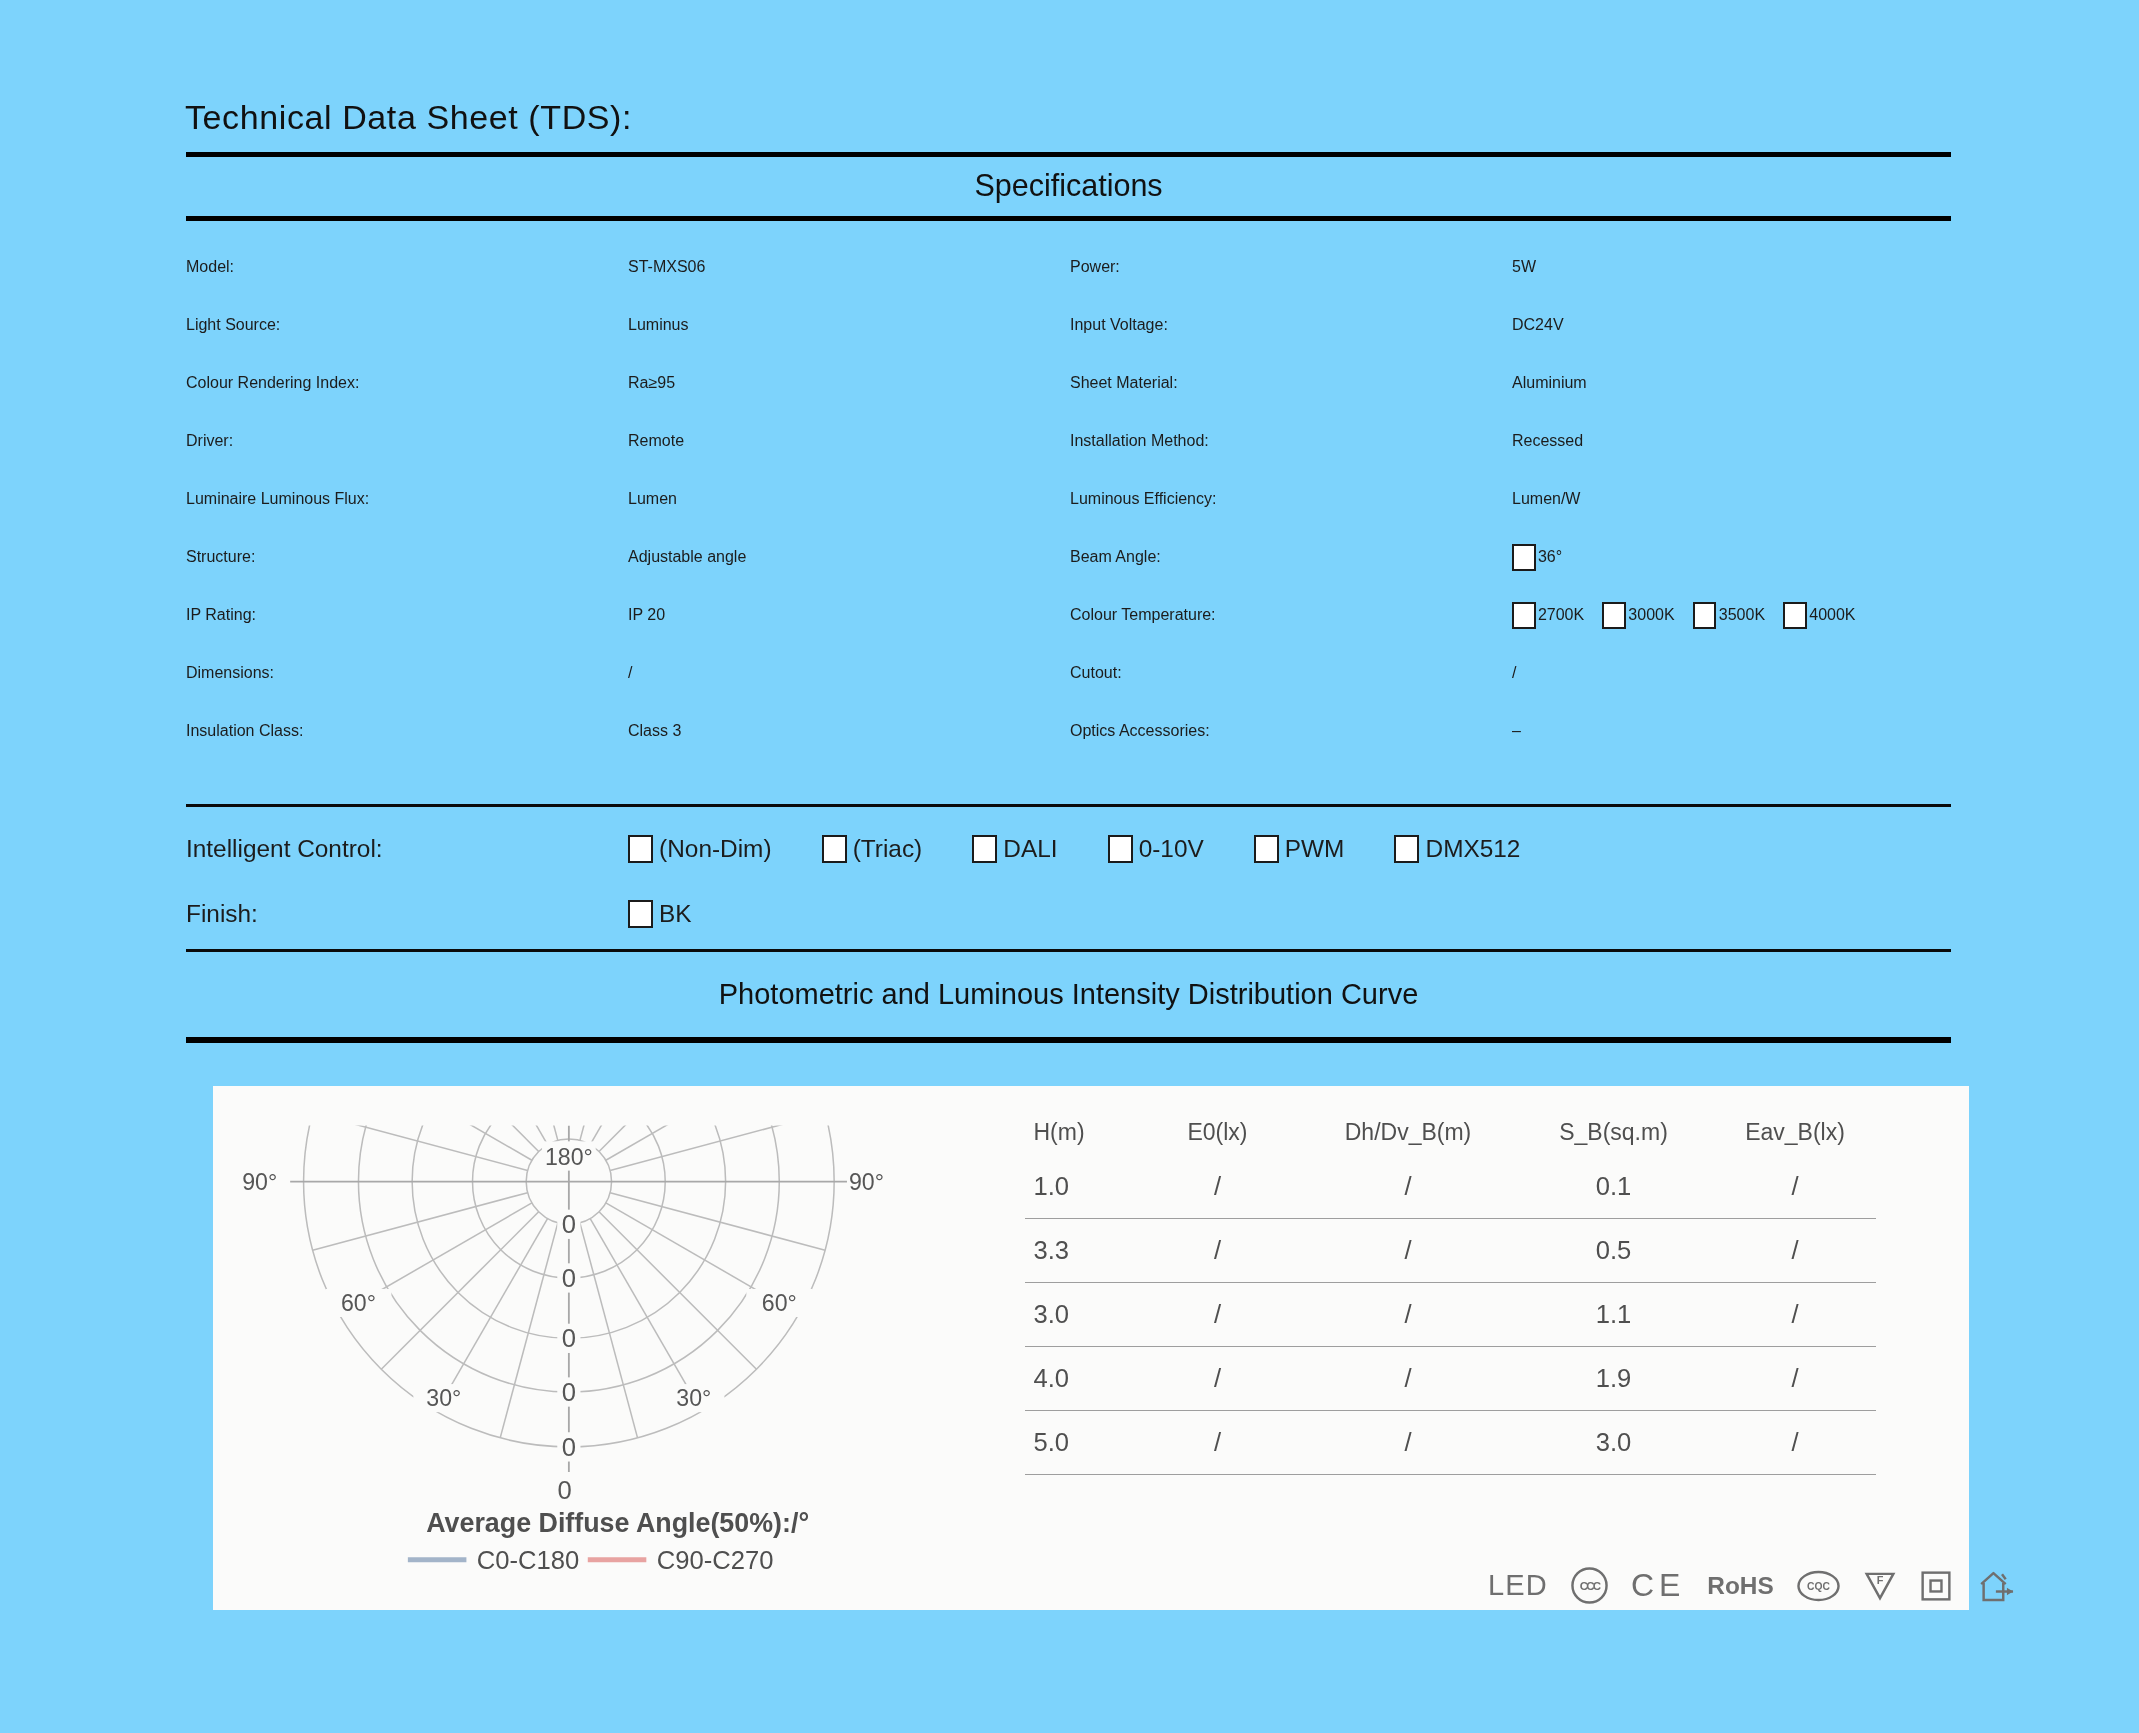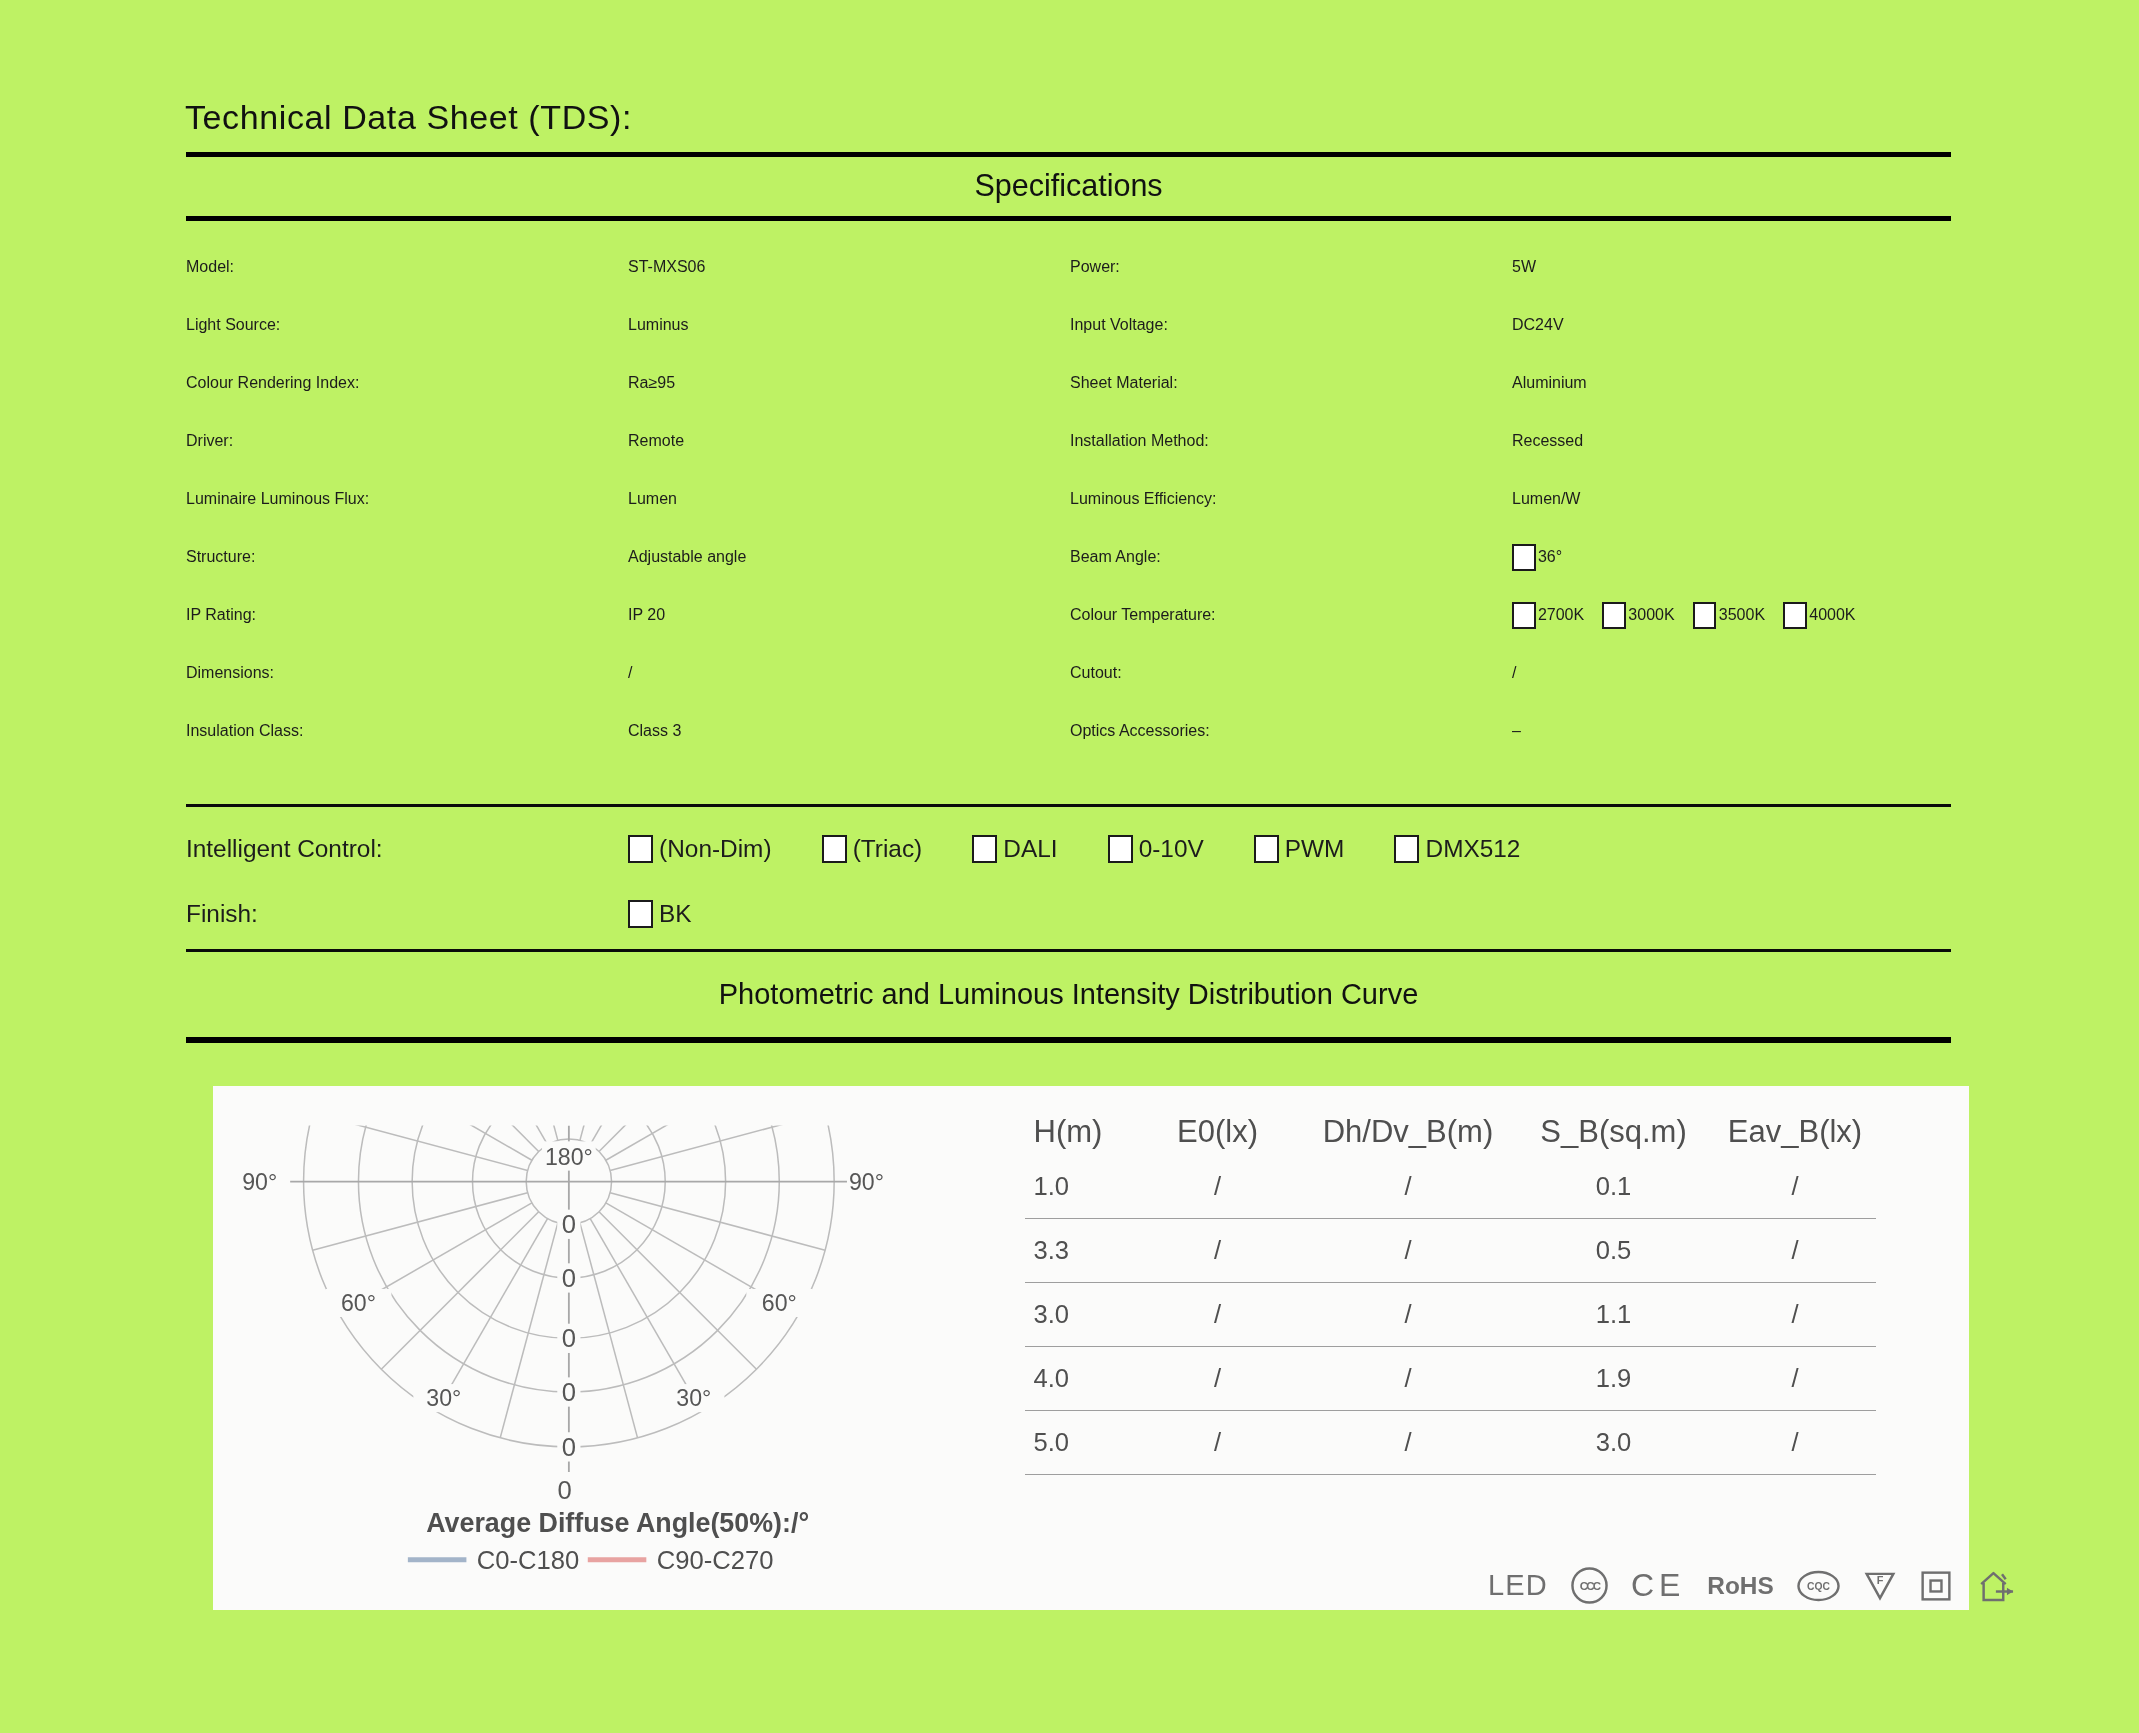--- a/index.html
+++ b/index.html
@@ -1,17 +1,17 @@
 <!DOCTYPE html>
 <html style="font-size:9.8px"><head>
 <meta charset="utf-8">
 <style>
   html,body{margin:0;padding:0;background:#ffffff;}
   .page{
-    position:relative;width:2140px;height:1733px;background:#bef264;
+    position:relative;width:2140px;height:1733px;background:#7dd3fc;
     font-family:"Liberation Sans","DejaVu Sans",sans-serif;color:#1c1c1c;overflow:hidden;
   }
   .abs{position:absolute;}
   .page-title{left:185px;top:98px;font-size:34px;letter-spacing:0.6px;color:#111;}
   .rule{left:186px;width:1765px;background:#000;}
   .rule-thick{height:4.9px;}
   .rule-med{height:3px;background:#0a0a0a;}
   .center-head{left:186px;width:1765px;text-align:center;color:#111;}
   .spec-head{top:168px;font-size:30.5px;}
   .photo-head{top:978px;font-size:29px;}
@@ -26,21 +26,21 @@
   .opt{display:inline-flex;align-items:center;}
   .opt .cb{margin-right:6.1px;}
   .opt.tight .cb{margin-right:2.4px;}
   .ct-group{display:flex;align-items:center;gap:18.3px;}
   .ic-row{display:flex;align-items:center;height:58px;font-size:24.4px;}
   .ic-opts{display:flex;align-items:flex-end;gap:50px;}
   .fin-row{display:flex;align-items:center;height:58px;font-size:24.4px;}
   .figure-bg{left:213px;top:1086px;width:1756px;height:524px;background:#fbfbfa;}
   
   .ph-table{left:1025px;top:1109px;width:851px;color:#4f4f4f;}
-  .ph-hrow{display:flex;height:46px;align-items:center;font-size:31px;}
+  .ph-hrow{display:flex;height:46px;align-items:center;font-size:23px;}
   .ph-row{display:flex;height:63px;align-items:center;font-size:25.6px;border-bottom:1.8px solid #9e9e9e;}
   .ph-c0{width:107px;flex:none;padding-left:8.5px;box-sizing:border-box;text-align:left;}
   .ph-c1{width:171px;flex:none;text-align:center;}
   .ph-c2{width:210px;flex:none;text-align:center;}
   .ph-c3{width:201px;flex:none;text-align:center;}
   .ph-c4{width:162px;flex:none;text-align:center;}
   
   .certs{left:1488px;top:1561px;height:49px;display:flex;align-items:center;gap:22px;color:#6f6f6f;}
   .cert-led{font-size:29px;letter-spacing:1.2px;}
   .cert-ce{font-size:32px;letter-spacing:4.9px;font-weight:500;}

